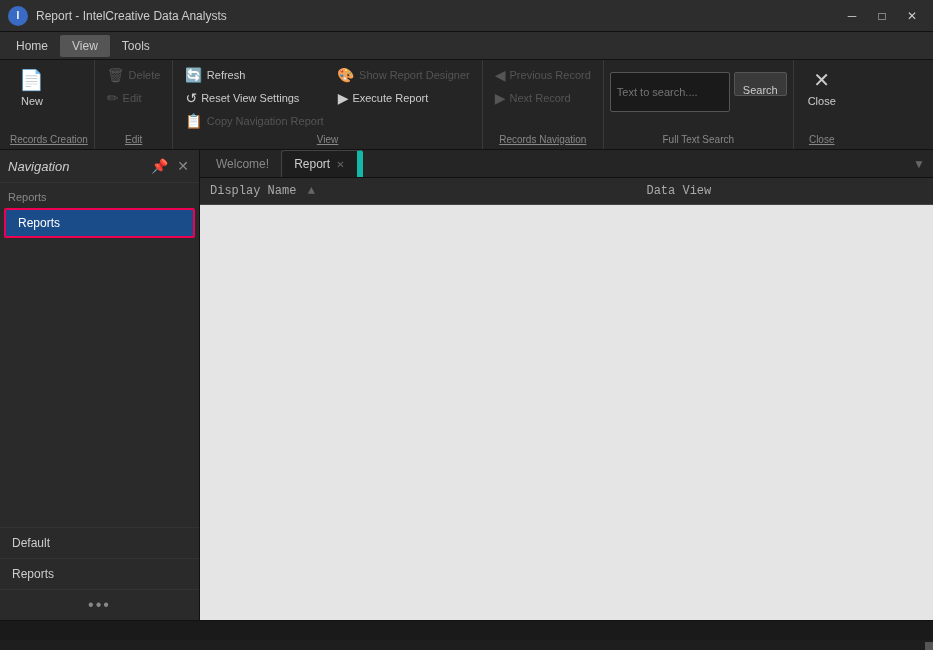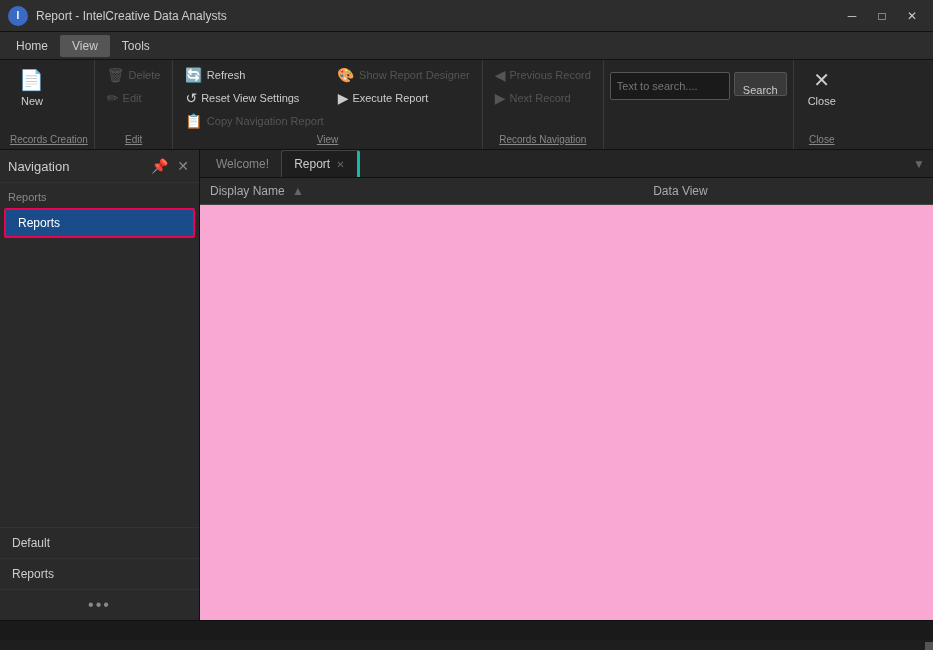--- a/index.html
+++ b/index.html
@@ -170,21 +170,21 @@
       align-items: flex-start;
       padding-top: 8px;
     }
     .search-input {
       background: #1a1a1a;
       border: 1px solid #555;
       color: #888;
       padding: 3px 6px;
       font-size: 11px;
       width: 120px;
-      height: 28px;
+      height: 40px;
       border-radius: 2px;
     }
     .search-btn {
       background: #3a3a3a;
       border: 1px solid #555;
       color: #ccc;
       padding: 11px 8px;
       font-size: 11px;
       cursor: pointer;
       height: 24px;
@@ -210,20 +210,21 @@
       display: flex;
       align-items: center;
       justify-content: space-between;
       padding: 6px 8px;
       border-bottom: 1px solid #333;
     }
     .sidebar-title {
       color: #ccc;
       font-size: 13px;
       font-weight: 500;
+      font-style: italic;
     }
     .sidebar-header-icons {
       display: flex;
       gap: 4px;
     }
     .sidebar-icon-btn {
       cursor: pointer;
       color: #888;
       font-size: 14px;
       padding: 2px;
@@ -270,21 +271,21 @@
       cursor: pointer;
       font-size: 16px;
       letter-spacing: 2px;
     }
 
     
     .content-area {
       flex: 1;
       display: flex;
       flex-direction: column;
-      background: #f9a8d4;
+      background: #e5e5e5;
     }
 
     
     .tab-bar {
       display: flex;
       align-items: center;
       background: #252525;
       border-bottom: 1px solid #111;
       padding: 0 4px;
       height: 28px;
@@ -298,32 +299,33 @@
       font-size: 12px;
       border-radius: 3px 3px 0 0;
       gap: 6px;
       height: 100%;
     }
     .tab.active {
       background: #1e1e1e;
       color: #ccc;
       border-top: 1px solid #444;
       border-left: 1px solid #444;
-      border-right: 3px solid #14b8a6;
+      border-right: 6px solid #14b8a6;
     }
     .tab-close {
       font-size: 10px;
       color: #666;
       cursor: pointer;
     }
 
     
     .data-table {
       flex: 1;
       overflow: auto;
+      font-family: Liberation Mono, monospace;
     }
     table {
       width: 100%;
       border-collapse: collapse;
     }
     thead tr {
       background: #2a2a2a;
       border-bottom: 1px solid #444;
     }
     th {
@@ -464,20 +466,21 @@
         </div>
       </div>
       <div class="rg-title">Records Navigation</div>
     </div>
 
     <div class="search-group">
       <div class="search-input-row">
         <input type="text" class="search-input" placeholder="Text to search...." style="">
         <button class="search-btn">Search</button>
       </div>
+      <div class="search-group-title">Full Text Search</div>
     </div>
 
     <div class="rg">
       <div class="rg-content">
         <div class="rbtn">
           <span class="icon">✕</span>
           <span>Close</span>
         </div>
       </div>
       <div class="rg-title">Close</div>

